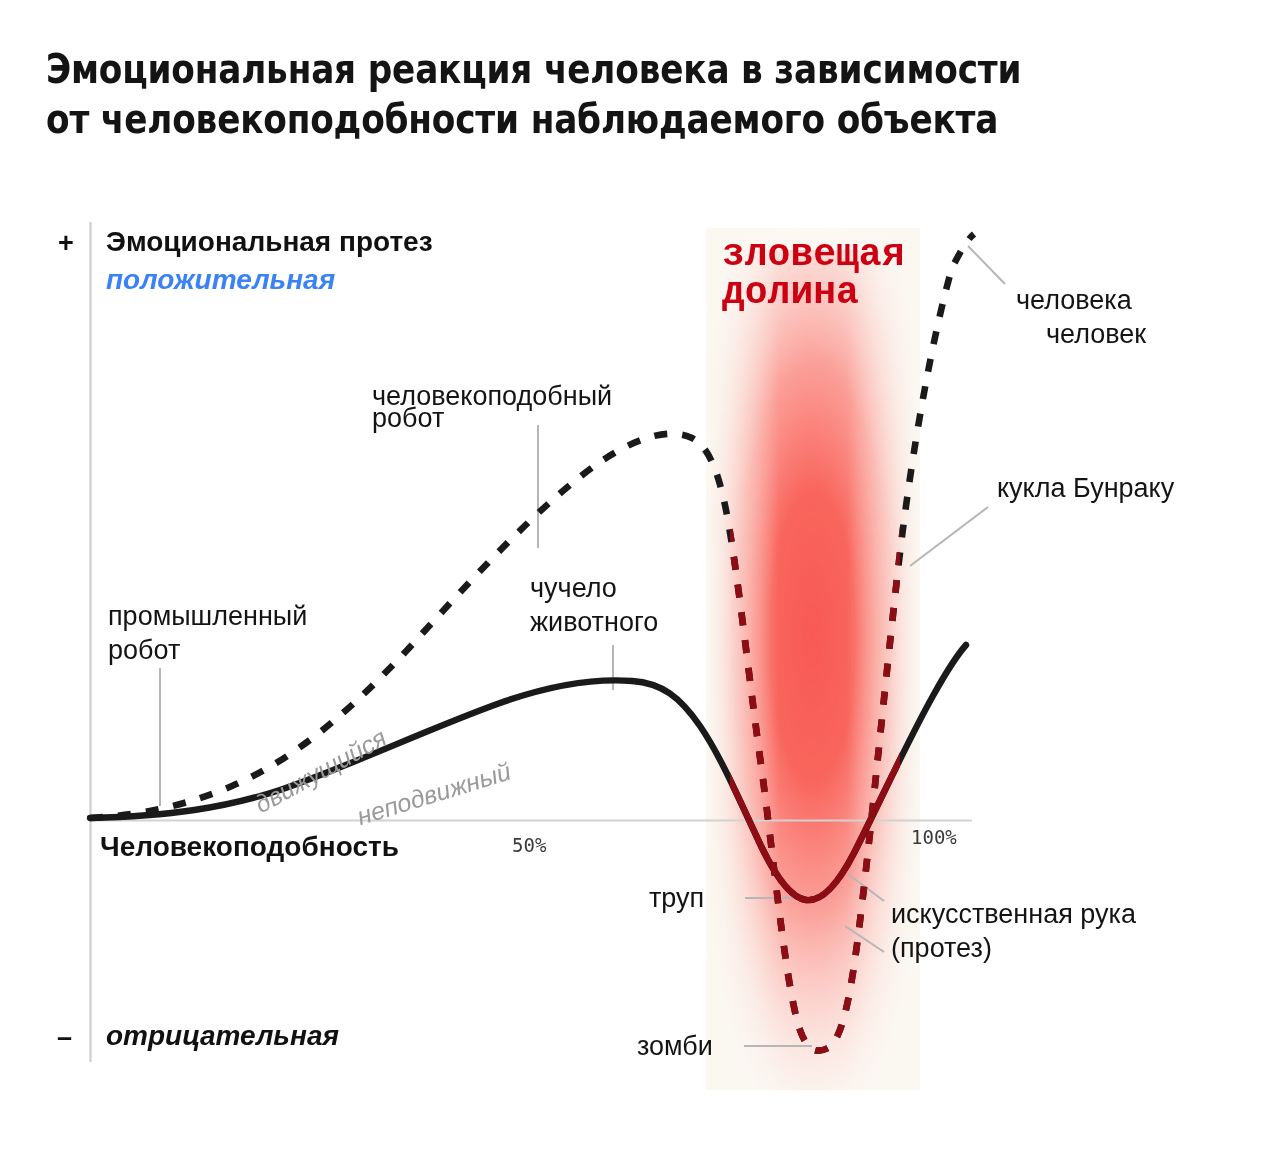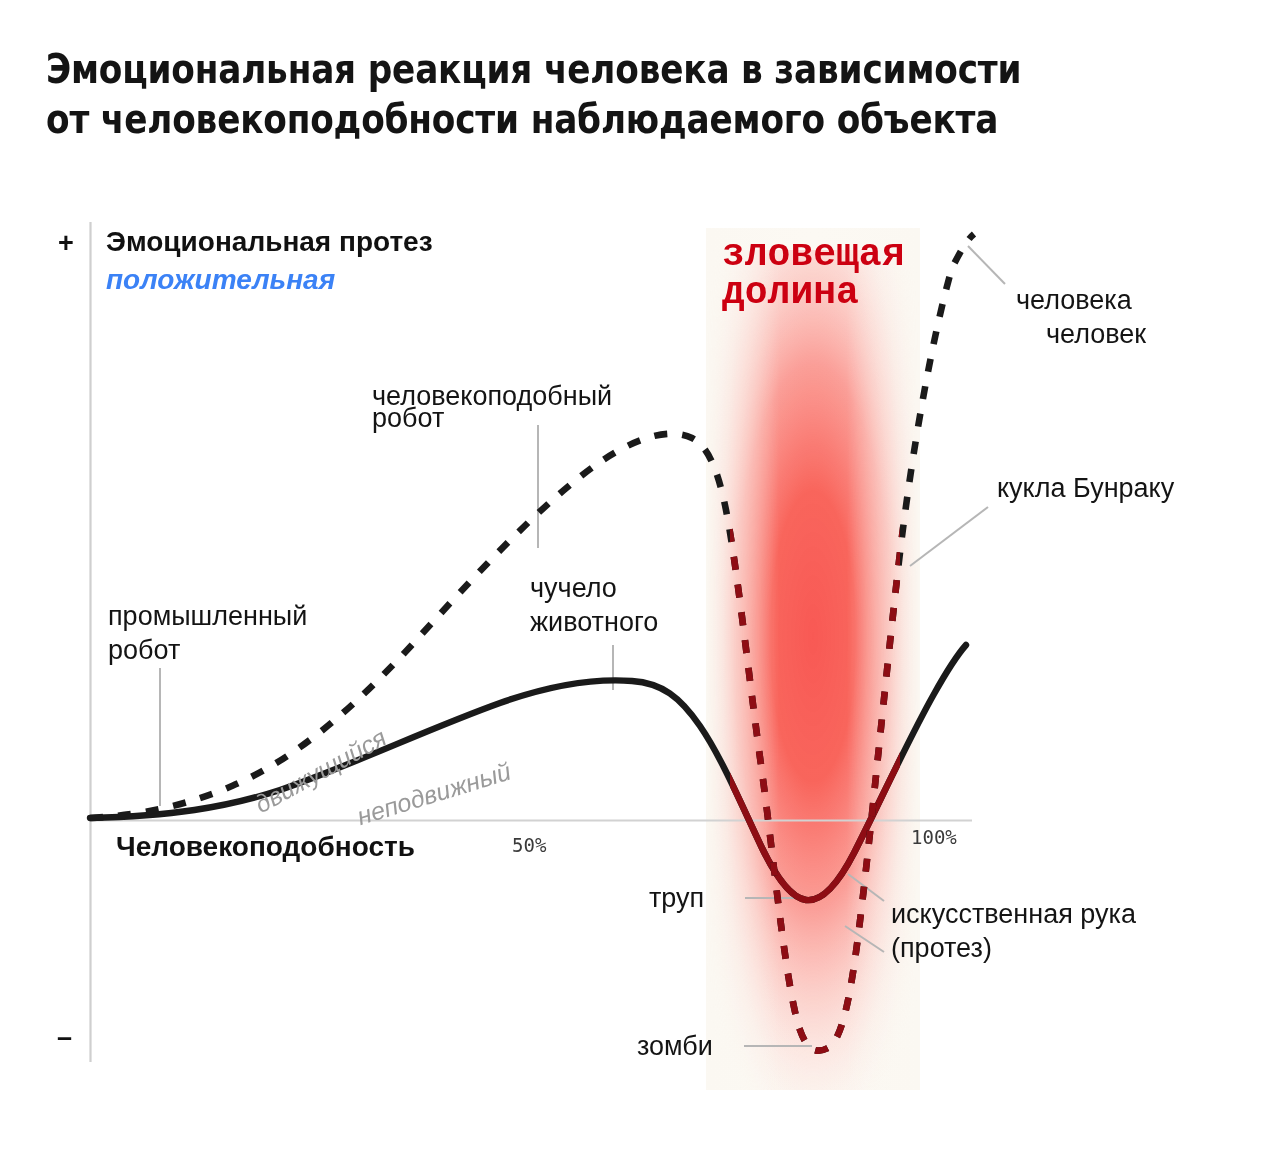--- a/index.html
+++ b/index.html
@@ -170,22 +170,23 @@
                C 962 248, 968 239, 974 234" fill="none" stroke="#8e0d14" stroke-width="6.6" stroke-linecap="butt" stroke-dasharray="13 15"></path>
     </g>
   </svg>
 
   <div class="lbl sign" style="left:58px;top:228px;">+</div>
   <div class="lbl sign" style="left:57px;top:1022px;">–</div>
 
   <div class="lbl axis-pos-1" style="left:106px;top:226px;">Эмоциональная протез</div>
   <div class="lbl axis-pos-2" style="left:106px;top:264px;">положительная</div>
 
-
-  <div class="lbl axis-x" style="left:100px;top:831px;margin-left:16px;">Человекоподобность</div>
+  <div class="lbl axis-neg" style="left:106px;top:1020px;">отрицательная</div>
+
+  <div class="lbl axis-x" style="left:100px;top:831px;">Человекоподобность</div>
 
   <div class="lbl tick" style="left:512px;top:834px;">50%</div>
   <div class="lbl tick" style="left:911px;top:826px;">100%</div>
 
   <div class="lbl valley" style="left:722px;top:232px;">зловещая</div>
   <div class="lbl valley" style="left:722px;top:270px;">долина</div>
 
   <div class="lbl ann" style="left:108px;top:600px;">промышленный</div>
   <div class="lbl ann" style="left:108px;top:634px;">робот</div>
 

